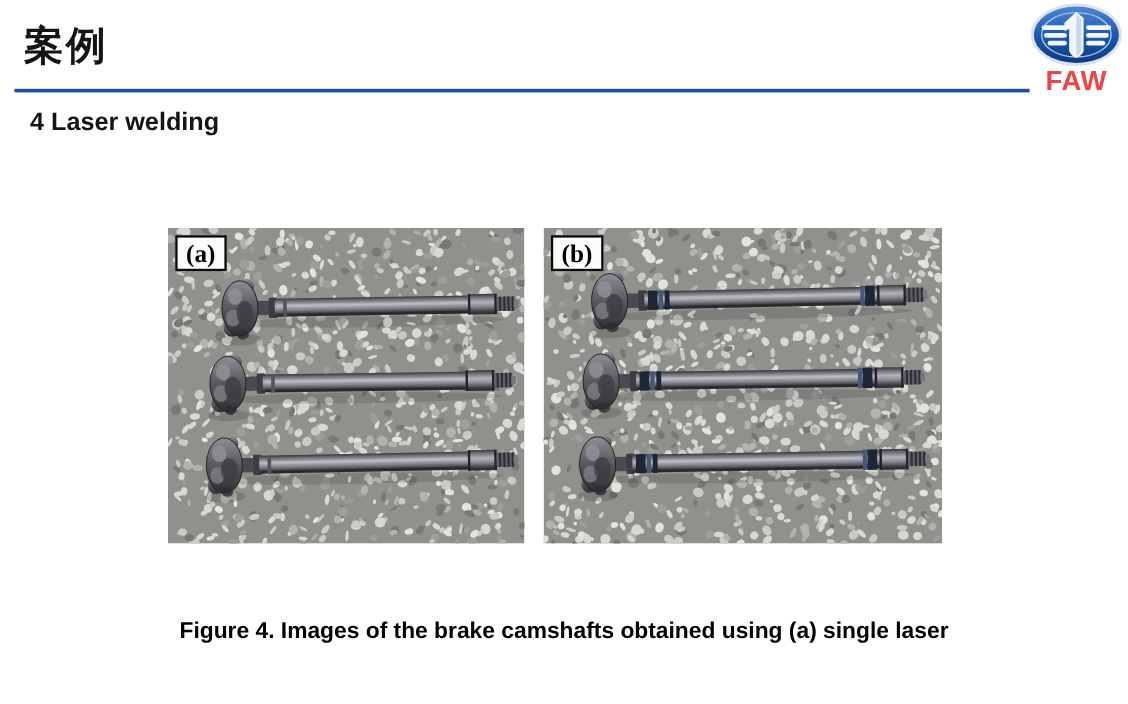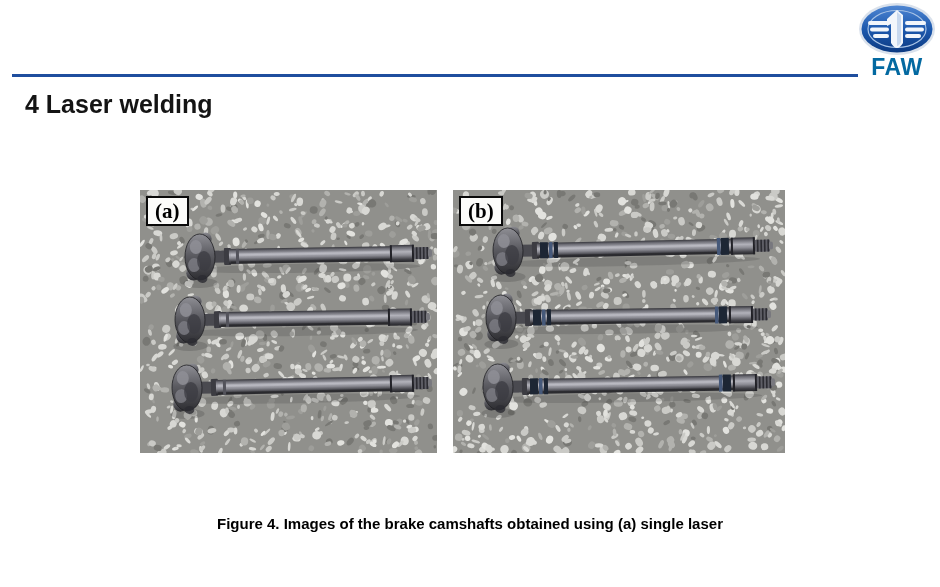--- a/index.html
+++ b/index.html
@@ -9,46 +9,47 @@
   }
   .title{
     position:absolute;left:20px;top:18px;margin:0;
     font-size:33px;font-weight:bold;color:#141414;letter-spacing:2px;line-height:1.2;
   }
   .rule{position:absolute;left:12px;top:74px;width:846px;height:3px;background:#1F4E9E;}
   .logo{position:absolute;left:858px;top:2px;width:78px;height:80px;}
   .logo-mark{position:absolute;left:0;top:0;width:78px;height:54px;}
   .logo-text{
     position:absolute;left:0;top:52px;width:78px;text-align:center;
-    font-size:23px;font-weight:bold;color:#0369a1;letter-spacing:0.5px;
+    font-size:23px;font-weight:bold;color:#ef4444;letter-spacing:0.5px;
   }
   .heading{
     position:absolute;left:25px;top:90px;margin:0;
-    font-size:25px;font-weight:bold;color:#141414;
+    font-size:21px;font-weight:bold;color:#141414;
   }
   .panels{position:absolute;left:140px;top:190px;display:flex;gap:16px;}
   .panel{position:relative;height:263px;}
   .panel.pa{width:297px;}
   .panel.pb{width:332px;}
   .panel svg{display:block;width:100%;height:100%;}
   .plabel{
     position:absolute;left:6px;top:6px;background:#fcfcfa;border:2px solid #0a0a0a;
     font-family:"Liberation Serif",serif;font-weight:bold;font-size:21px;
     line-height:1.25;padding:0 7px;color:#000;
   }
   .caption{
     position:absolute;left:0;top:513px;width:940px;text-align:center;
-    font-size:15px;font-weight:bold;color:#000;line-height:1.45;
+    font-size:19px;font-weight:bold;color:#000;line-height:1.45;
   }
 </style>
 </head>
 <body>
 
 <div class="slide">
 
+  <h1 class="title">案例</h1>
   <div class="rule"></div>
 
   <div class="logo">
     <svg class="logo-mark" viewBox="0 0 78 54">
       <defs>
         <linearGradient id="ovalg" x1="0" y1="0" x2="0" y2="1">
           <stop offset="0" stop-color="#4f86d2"></stop>
           <stop offset="0.5" stop-color="#1d59ae"></stop>
           <stop offset="1" stop-color="#0c3a82"></stop>
         </linearGradient>

